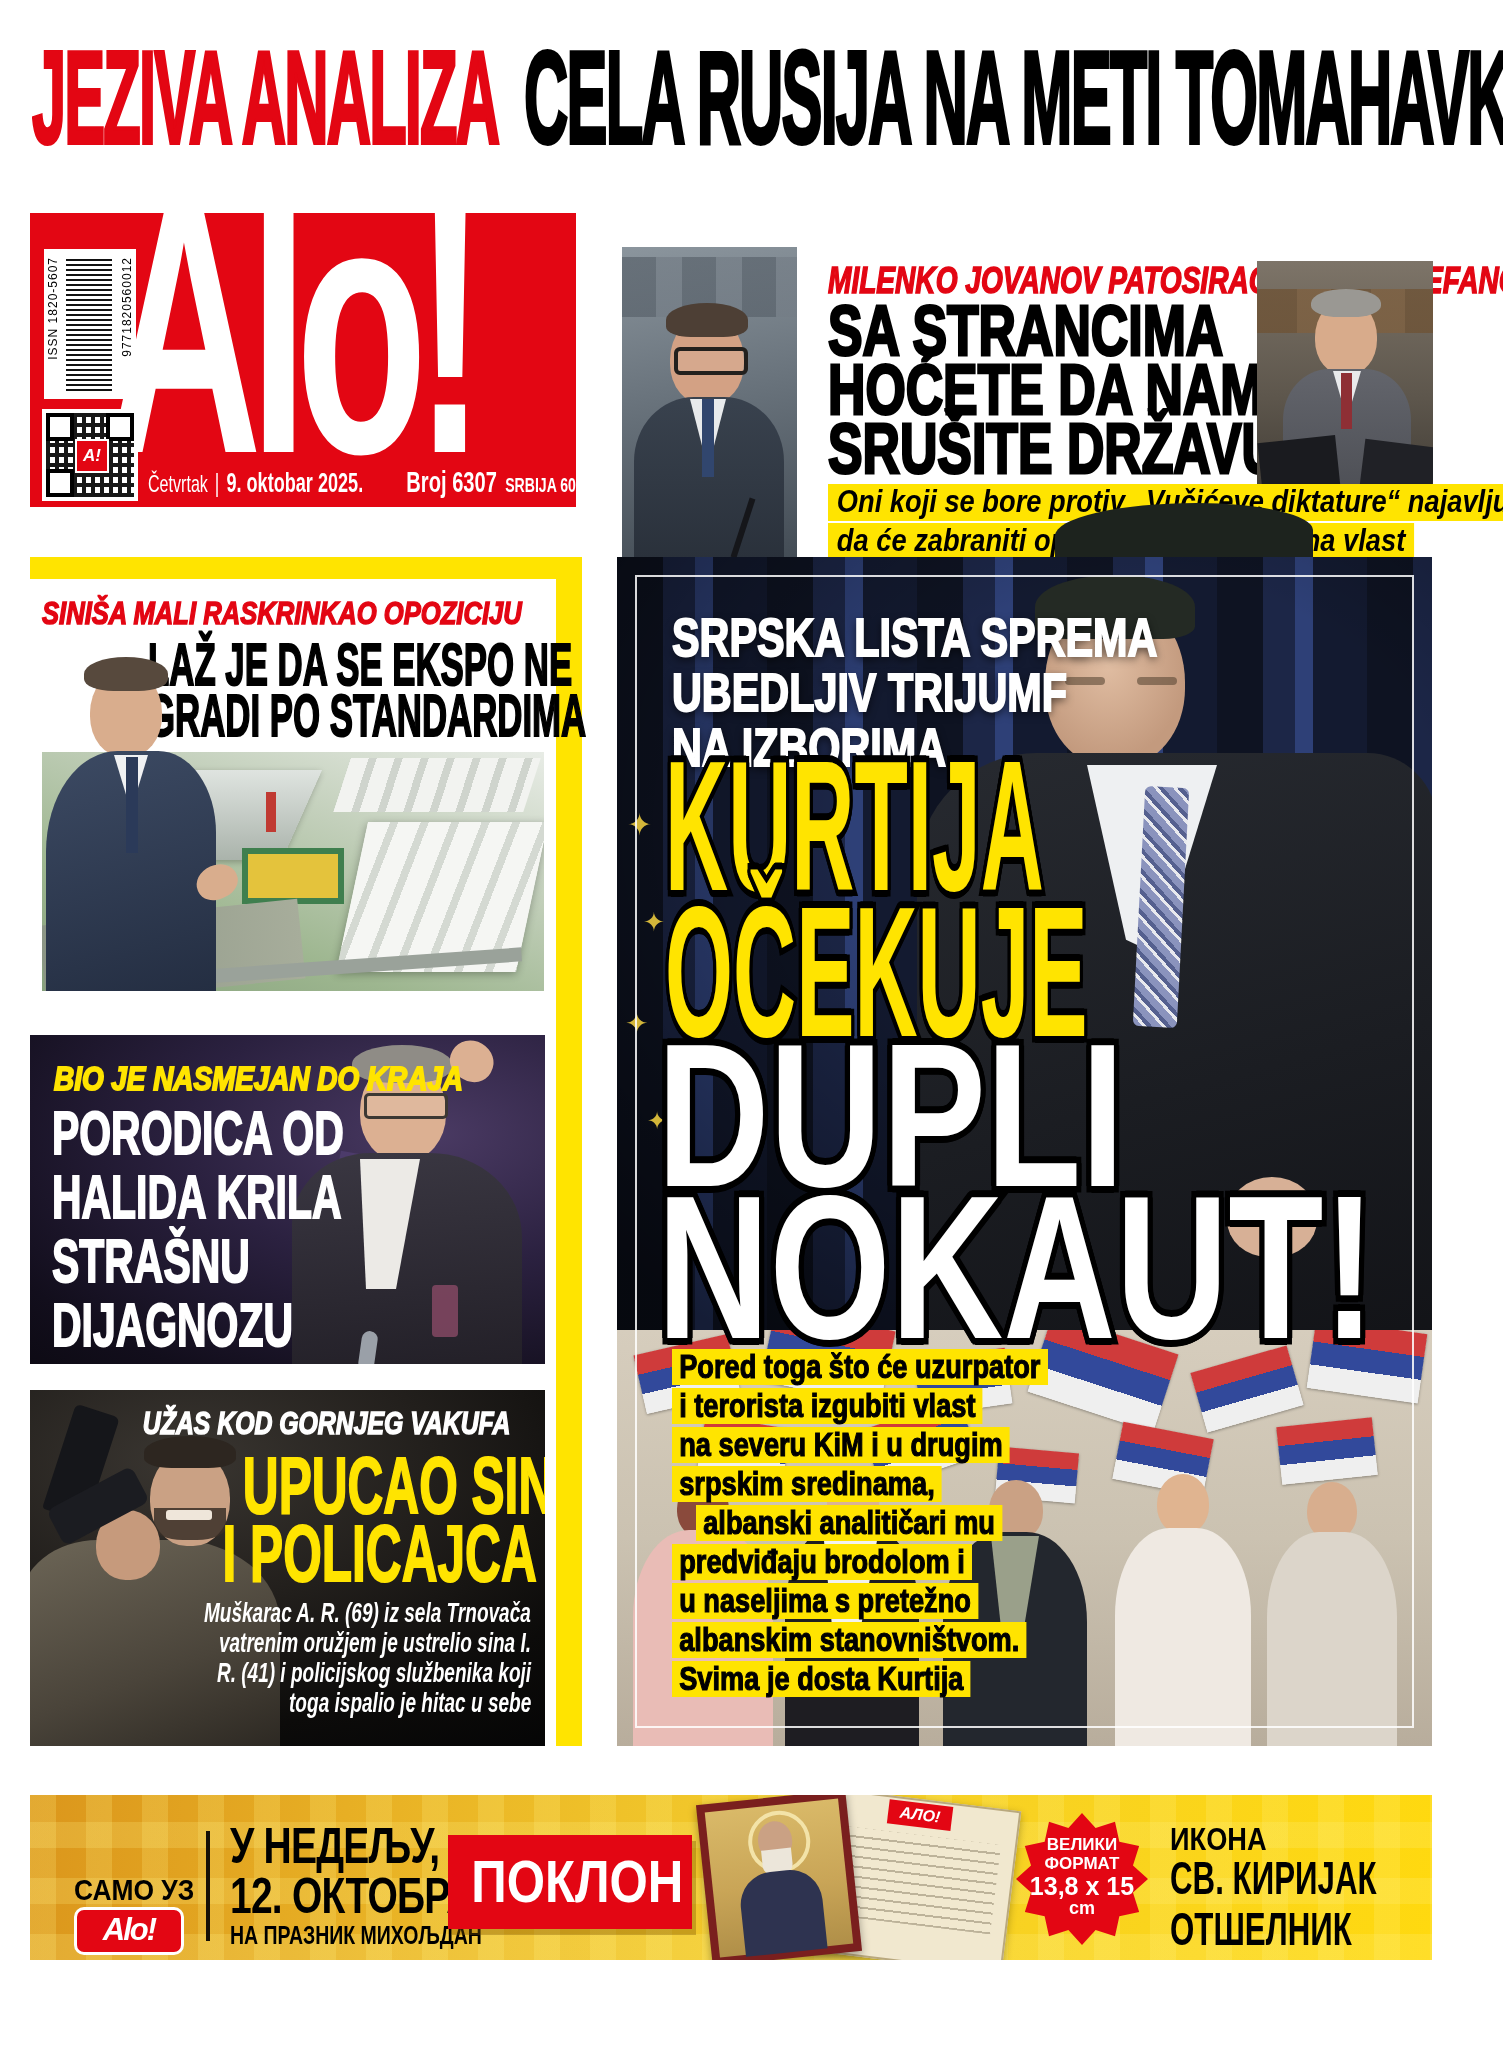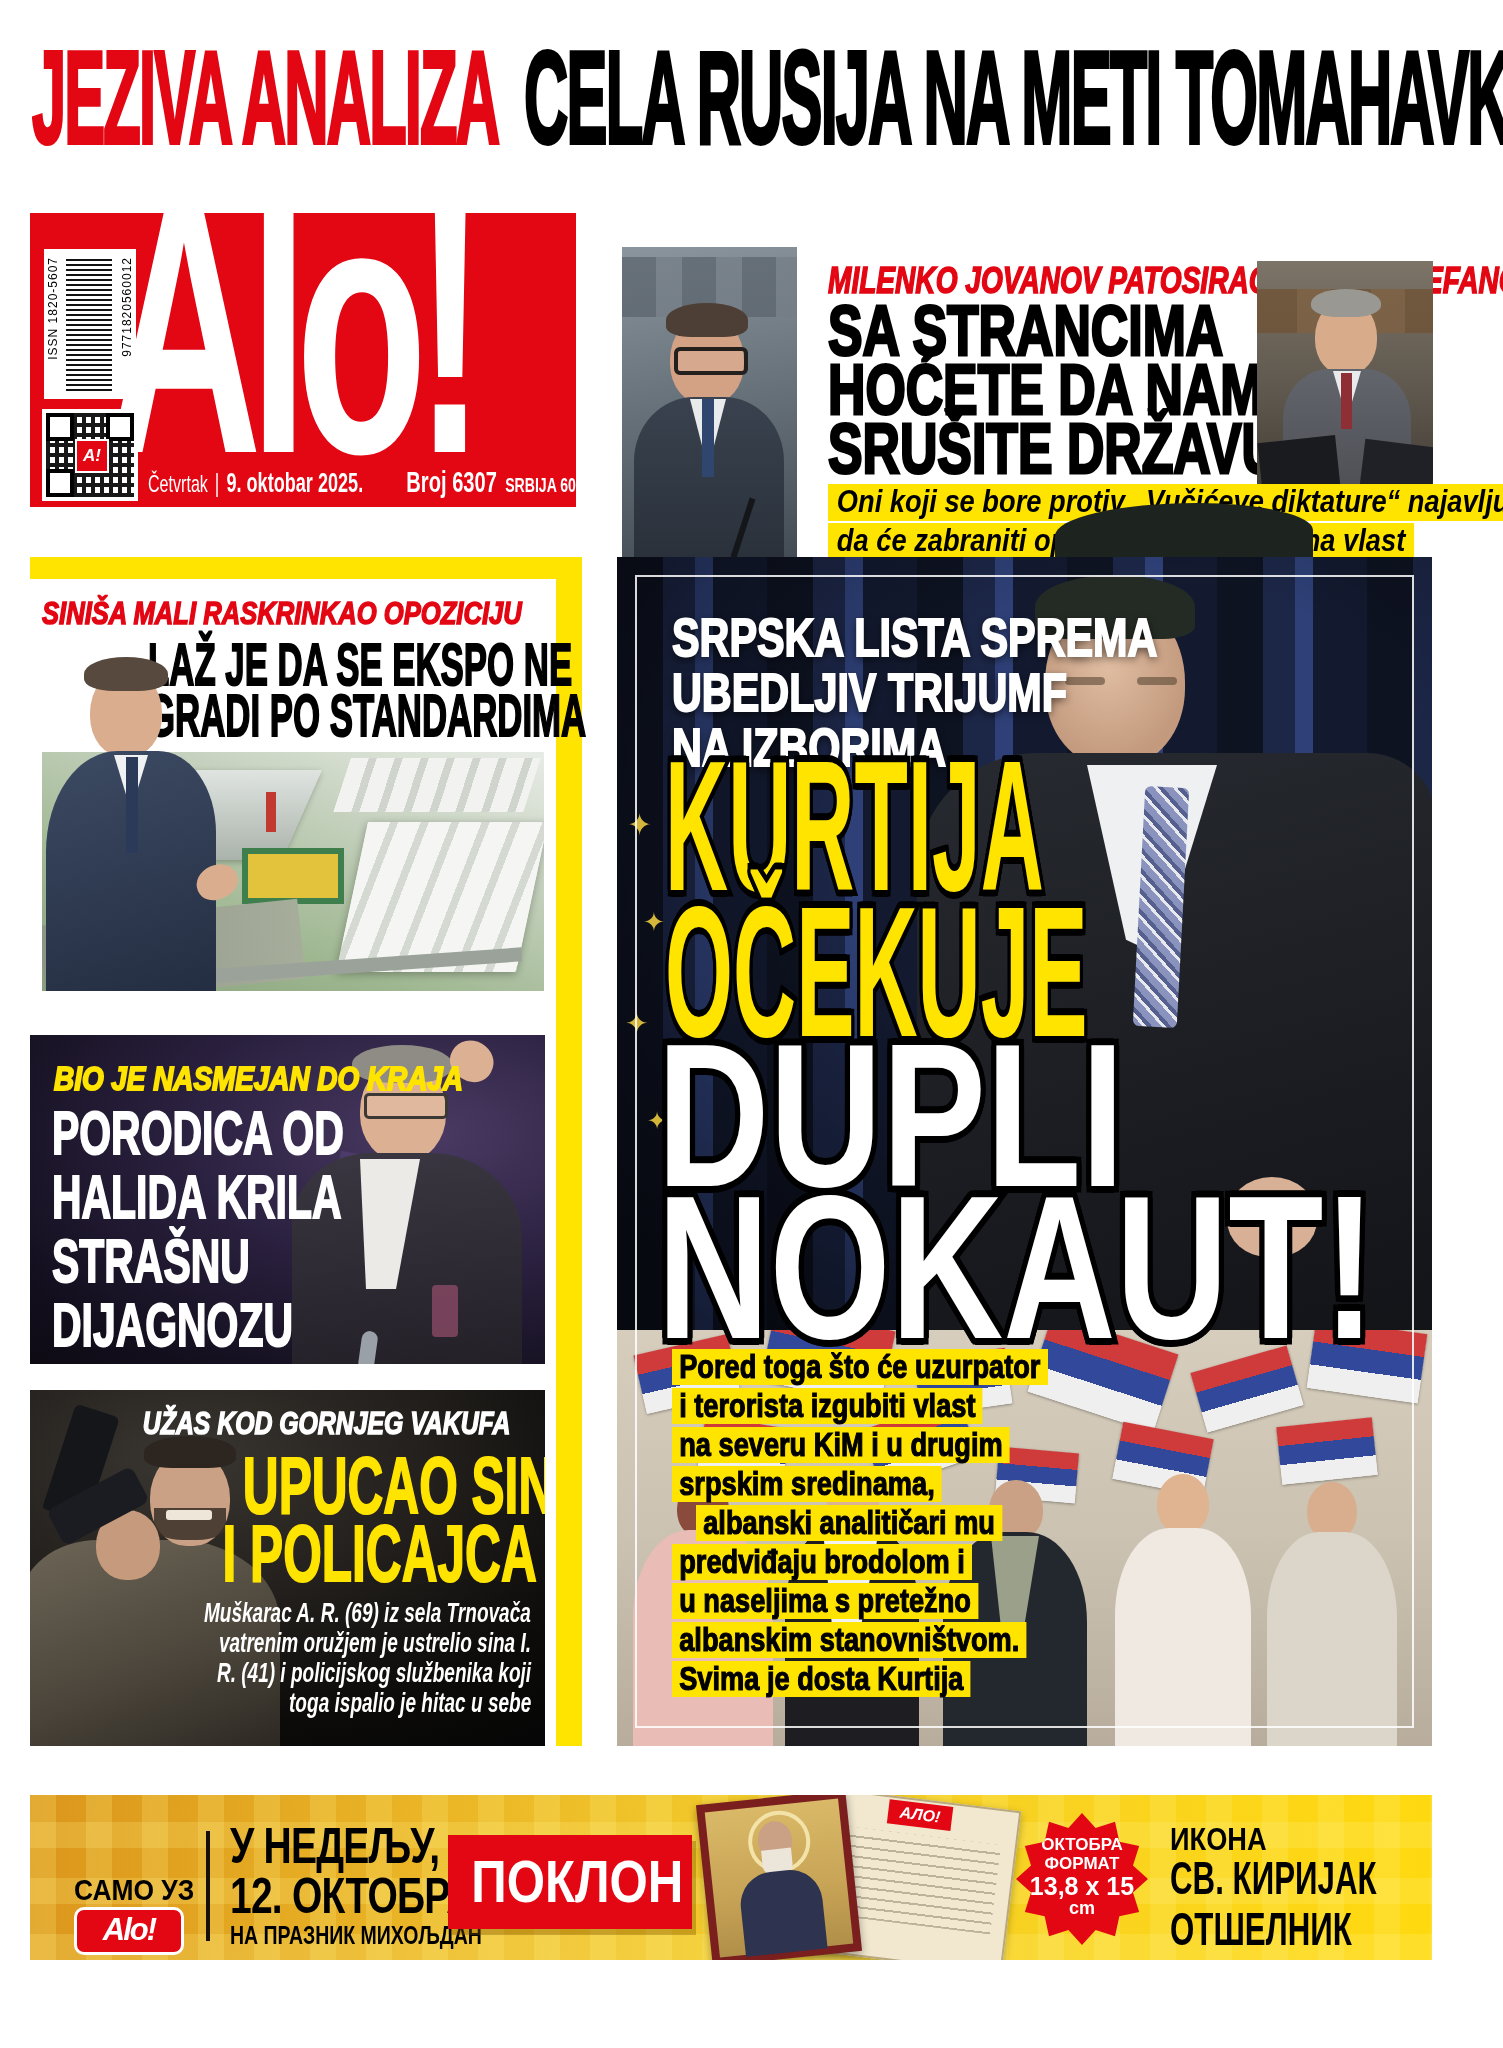--- a/index.html
+++ b/index.html
@@ -305,21 +305,21 @@
         <div class="abs" style="left:8px;top:8px;right:8px;bottom:8px;background:linear-gradient(180deg,#d9b968 0%,#c9a557 55%,#b08f48 100%);"></div>
         <div class="abs" style="left:48px;top:14px;width:54px;height:54px;border:4px solid #f3e3a8;border-radius:50%;"></div>
         <div class="head" style="left:58px;top:24px;width:34px;height:38px;background:#caa184;"></div>
         <div class="abs" style="left:60px;top:52px;width:30px;height:26px;background:#ece6da;border-radius:0 0 40% 40%;"></div>
         <div class="abs" style="left:34px;top:74px;width:82px;height:82px;background:#2e3350;border-radius:40% 40% 0 0;"></div>
       </div>
     </div>
 
     <div class="abs starburst" style="left:986px;top:18px;width:132px;height:132px;">
       <div class="abs" style="left:0;top:22px;width:132px;text-align:center;color:#fff;">
-        <div class="b" style="font-size:17px;line-height:19px;">ОКТОБРА</div>
+        <div class="b" style="font-size:17px;line-height:19px;">ВЕЛИКИ</div>
         <div class="b" style="font-size:17px;line-height:19px;">ФОРМАТ</div>
         <div class="b" style="font-size:25px;line-height:27px;">13,8 x 15</div>
         <div class="b" style="font-size:18px;line-height:17px;">cm</div>
       </div>
     </div>
 
     <div class="abs" style="left:1140px;top:26px;">
       <span class="cond b" style="font-size:32px;transform:scale(0.85,1);">ИКОНА</span>
     </div>
     <div class="abs" style="left:1140px;top:58px;">

